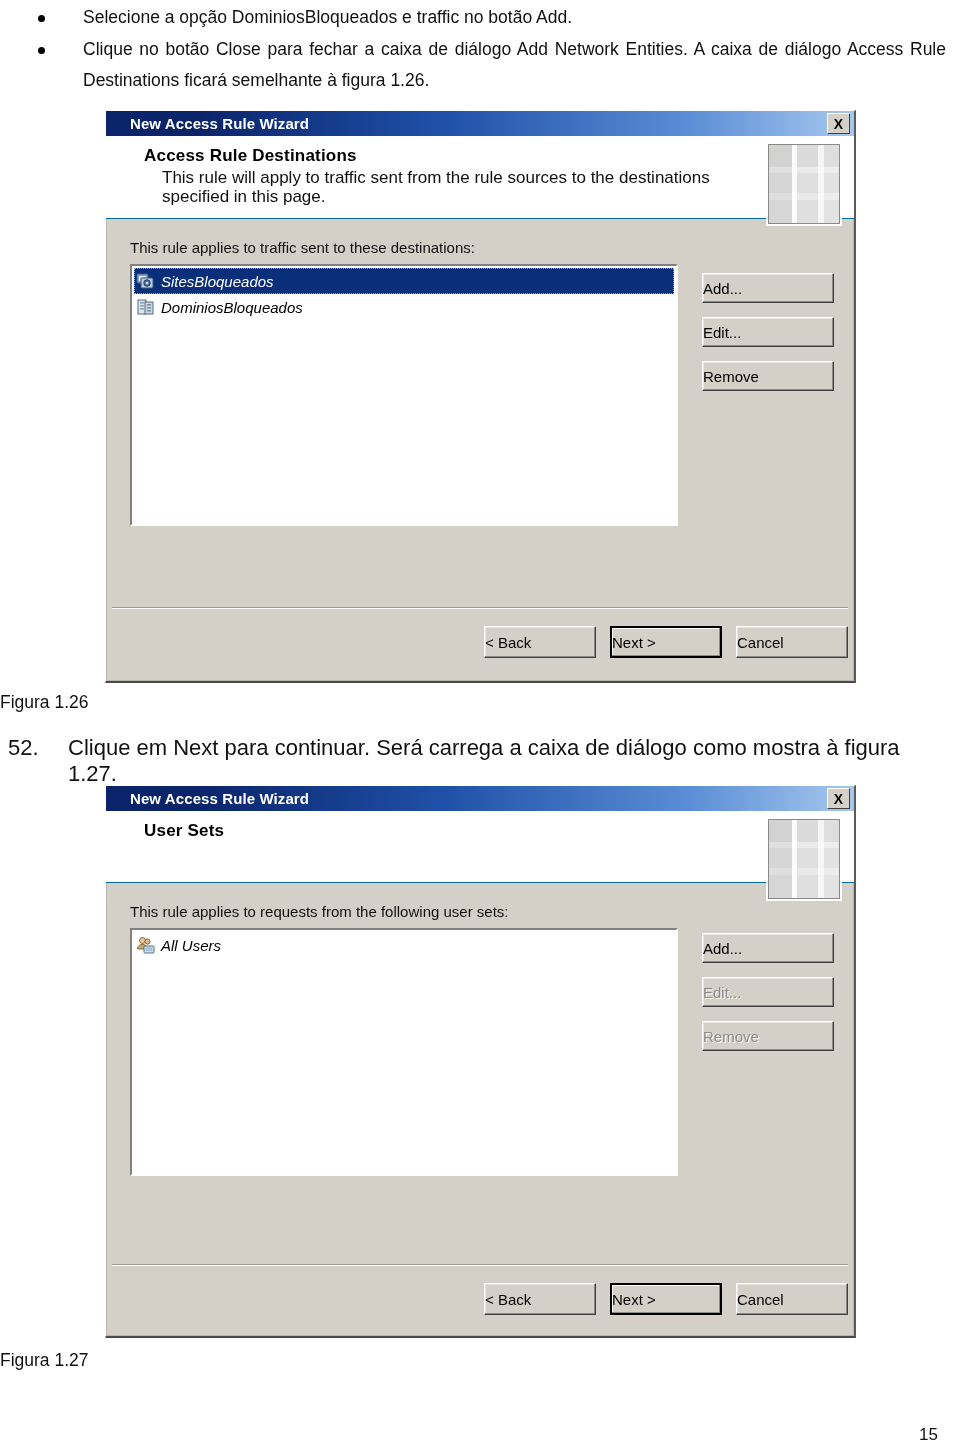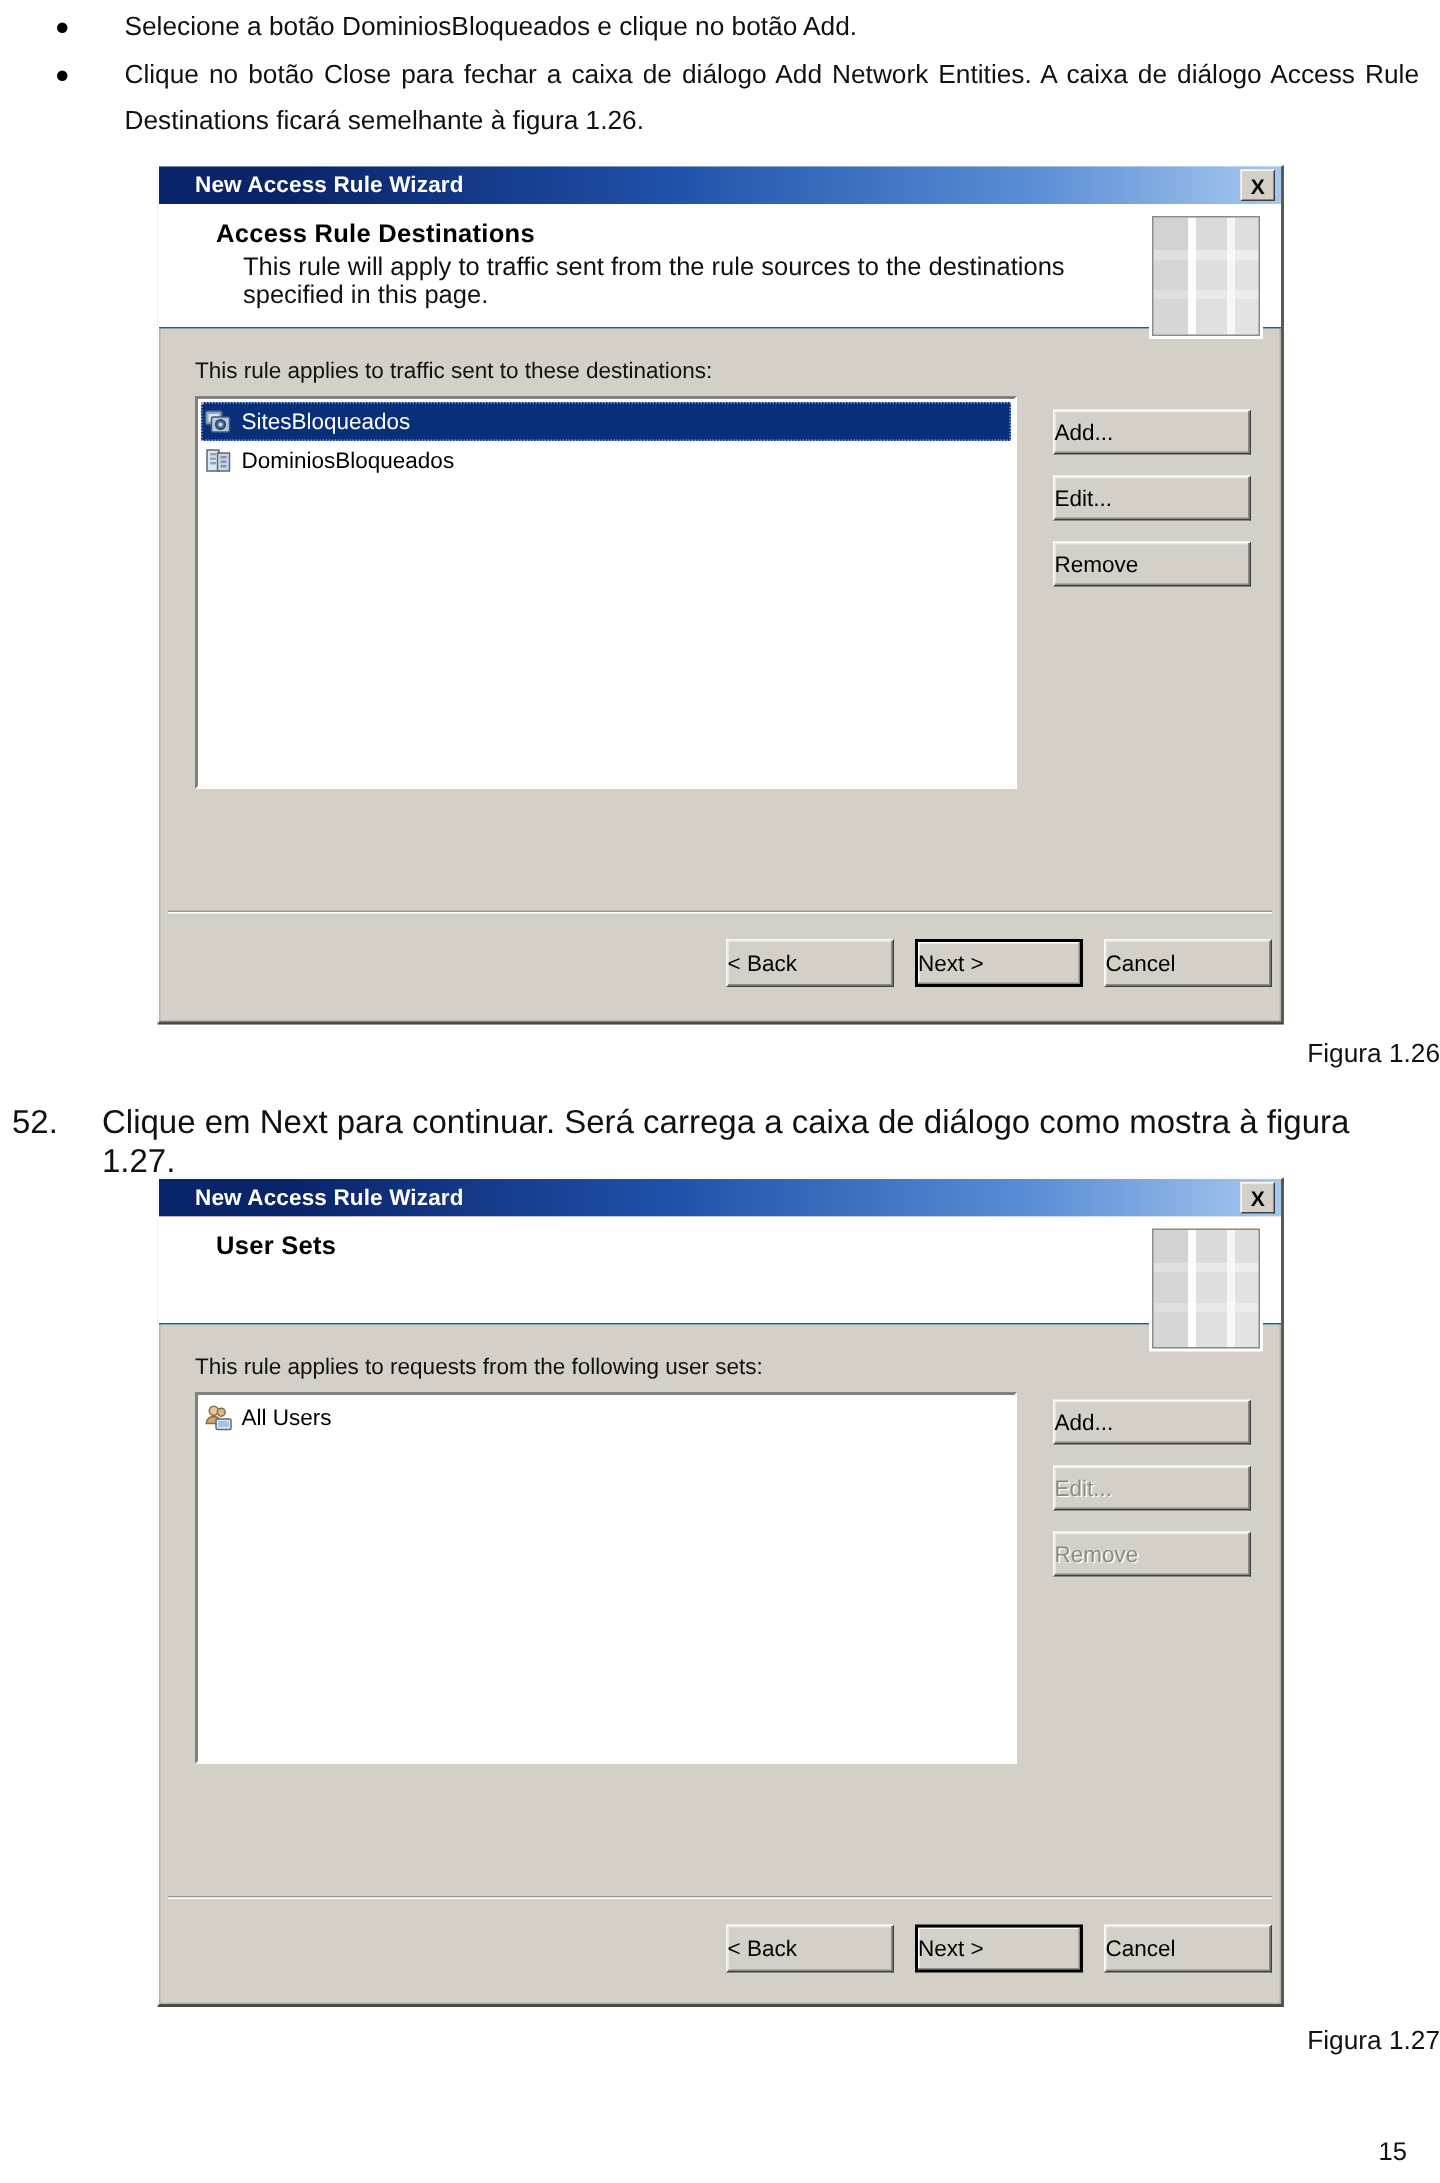--- a/index.html
+++ b/index.html
@@ -10,21 +10,21 @@
   }
   .page{position:relative;width:960px;height:1455px;}
   .bullet-row{position:absolute;display:flex;}
   .bullet-dot{
     width:7px;height:7px;border-radius:50%;background:#000;
     flex:0 0 auto;margin-top:13px;margin-right:0;
   }
   .bullet-body{font-size:17.5px;line-height:31px;color:#111;}
   .justify{text-align:justify;}
   .fig-caption{
-    position:absolute;text-align:right;width:100%;
+    position:absolute;text-align:left;width:100%;
     font-size:17.5px;color:#111;
   }
   .step-row{position:absolute;display:flex;font-size:22px;color:#111;}
   .step-num{width:60px;flex:0 0 auto;}
   .page-num{position:absolute;right:22px;bottom:10px;font-size:17px;color:#111;}
 
   
   .dlg{
     position:absolute;
     background:#d4d0c8;
@@ -90,20 +90,21 @@
   .listbox{
     background:#fff;
     border-top:2px solid #808080;
     border-left:2px solid #808080;
     border-right:2px solid #ffffff;
     border-bottom:2px solid #ffffff;
     box-shadow:1px 1px 0 0 #d4d0c8;
     padding:2px;
     box-sizing:border-box;
     overflow:hidden;
+    font-style:italic;
   }
   .list-item{
     display:flex;align-items:center;
     height:26px;padding:0 2px;font-size:15px;color:#000;
   }
   .list-item.selected{background:#0a2f7a;color:#fff;outline:1px dotted #8fa8d8;outline-offset:-1px;}
   .li-icon{width:20px;height:20px;margin-right:5px;flex:0 0 auto;}
 
   .side-buttons{position:absolute;}
   .btn{
@@ -131,21 +132,21 @@
   }
   .bottom-buttons{position:absolute;display:flex;gap:14px;}
 </style>
 </head>
 <body>
 
 <div class="page">
 
   <div class="bullet-row" style="left:38px;top:2px;width:880px;">
     <span class="bullet-dot"></span>
-    <span class="bullet-body" style="margin-left:38px;">Selecione a botão DominiosBloqueados e clique no botão Add.</span>
+    <span class="bullet-body" style="margin-left:38px;">Selecione a opção DominiosBloqueados e traffic no botão Add.</span>
   </div>
 
   <div class="bullet-row" style="left:38px;top:34px;width:908px;">
     <span class="bullet-dot"></span>
     <span class="bullet-body justify" style="margin-left:38px;display:block;width:866px;">Clique no botão Close para fechar a caixa de diálogo Add Network Entities. A caixa de diálogo Access Rule Destinations ficará semelhante à figura 1.26.</span>
   </div>
 
   <div class="dlg" style="left:105px;top:110px;width:748px;height:570px;">
 
     <div class="titlebar">

